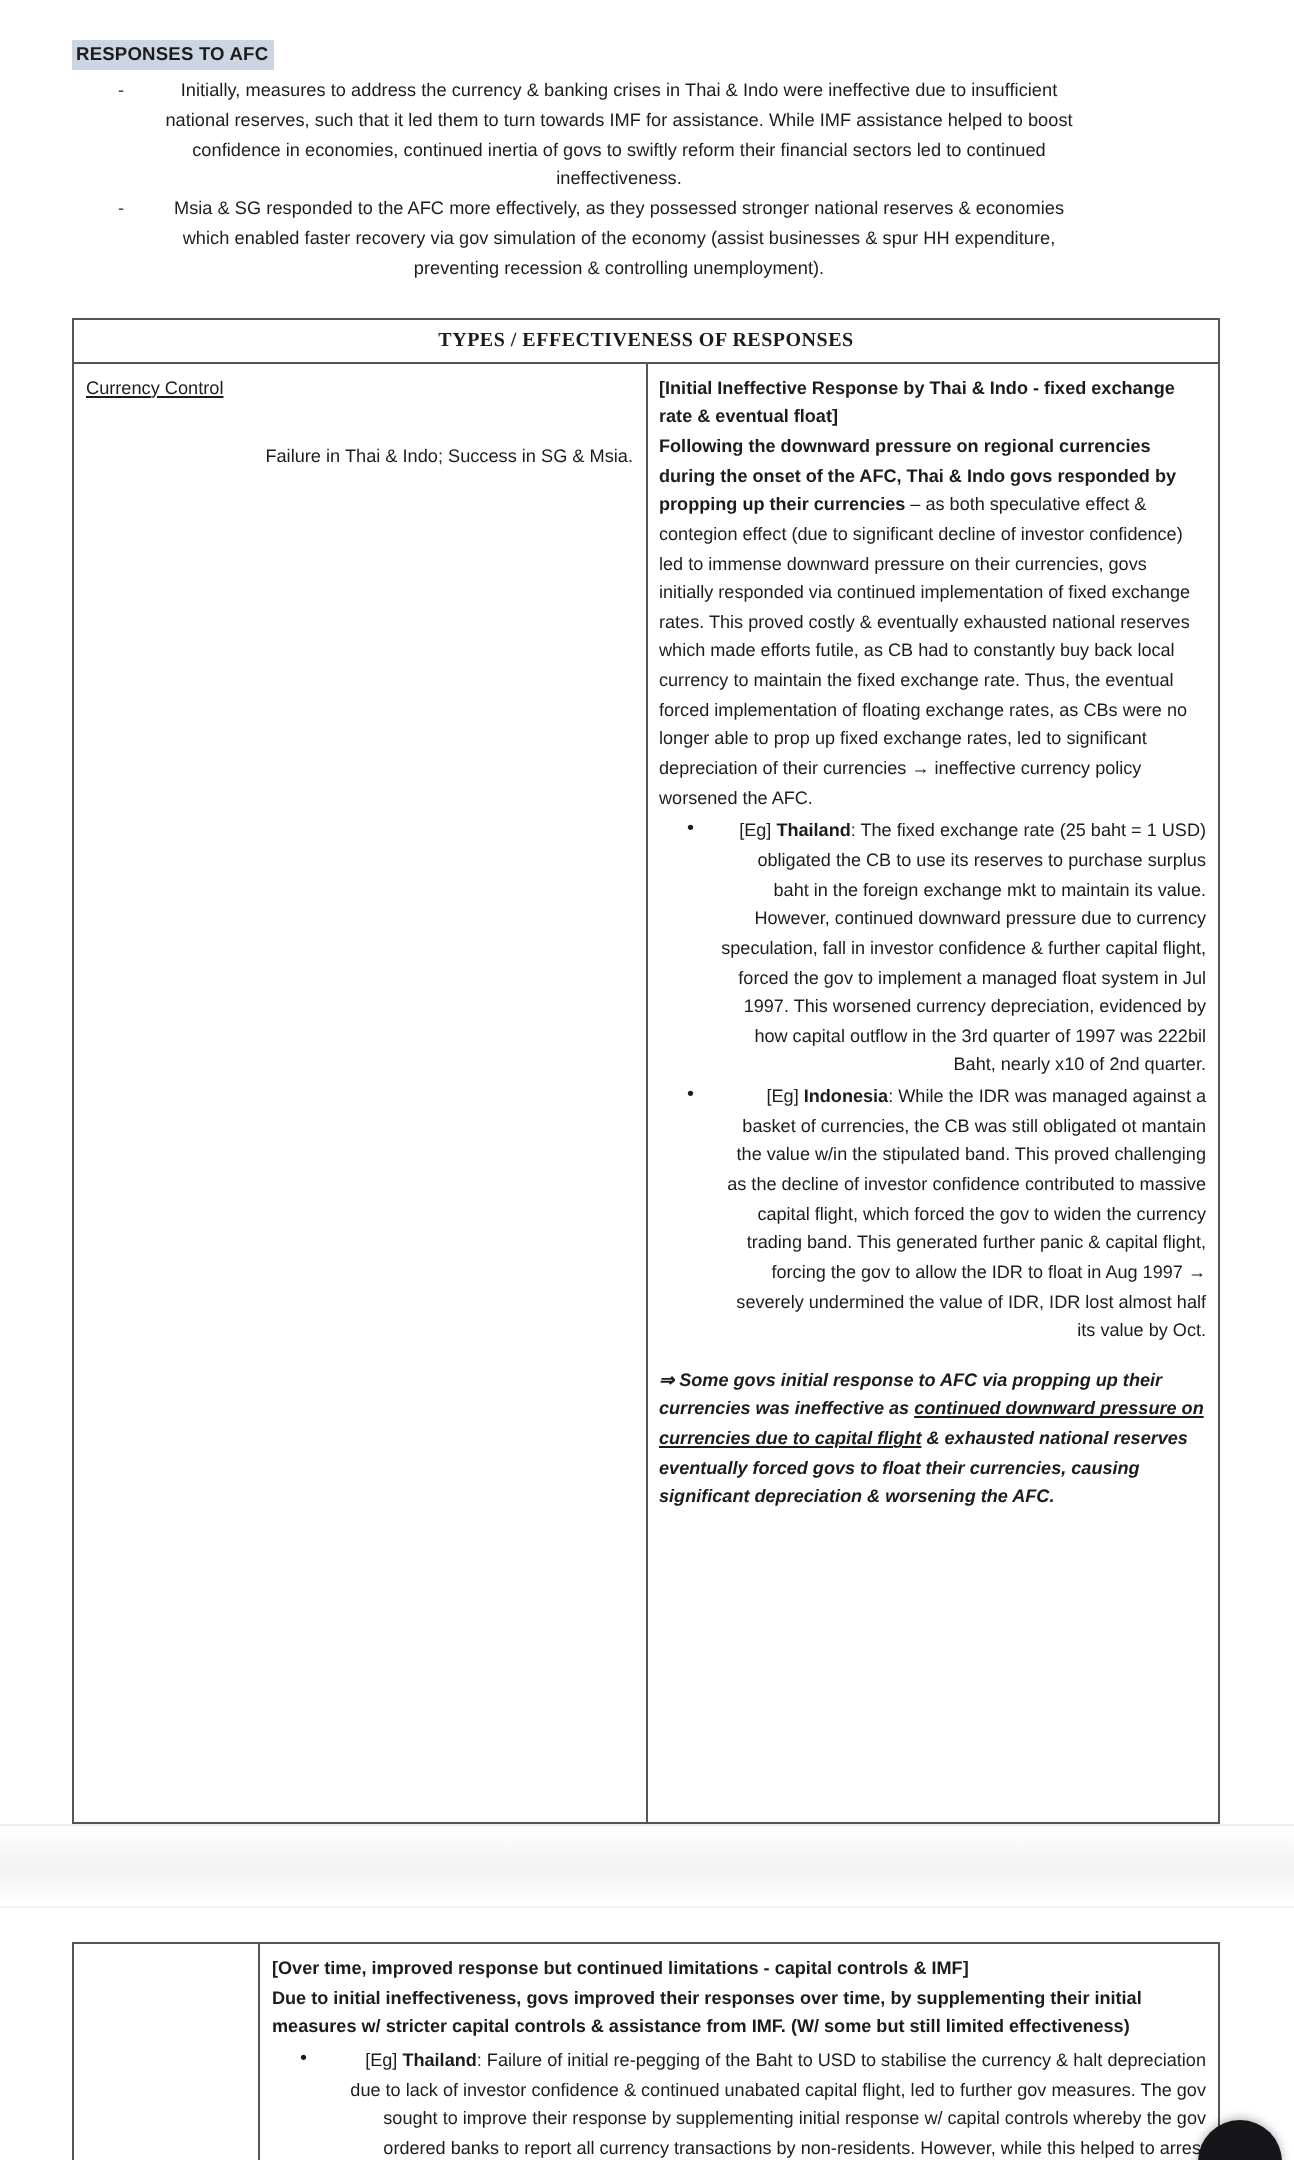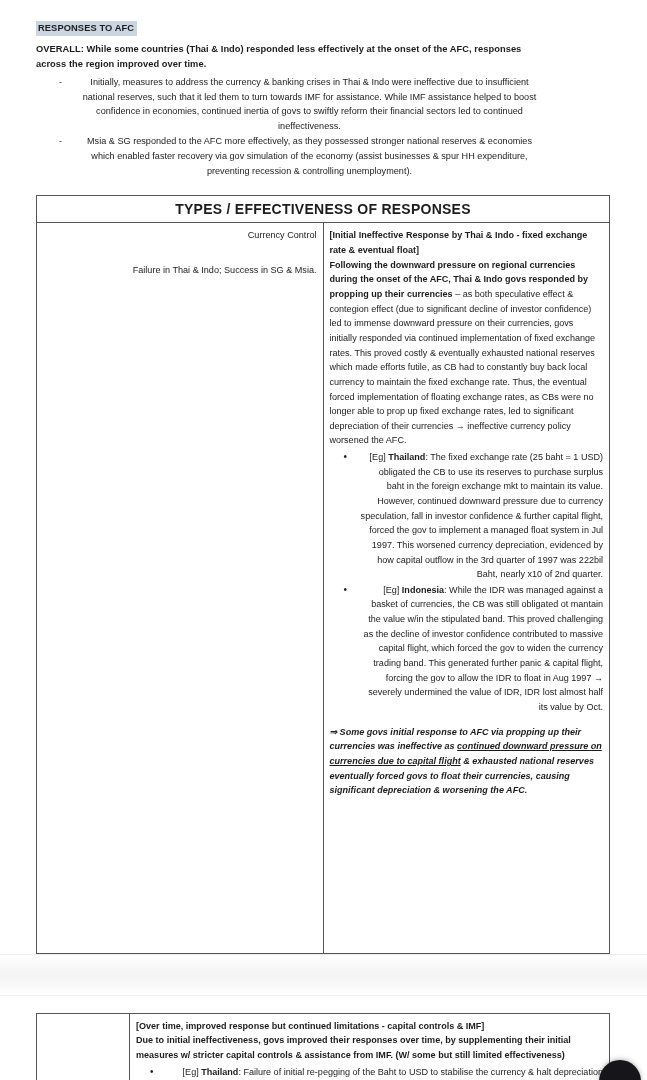--- a/index.html
+++ b/index.html
@@ -87,40 +87,41 @@
     table-layout: fixed;
   }
   table.resp-table td,
   table.resp-table th {
     border: 1px solid #555555;
     vertical-align: top;
     padding: 5px 6px 5px 6px;
   }
   th.table-head {
     text-align: center;
-    font-size: 14px;
+    font-size: 10px;
     font-weight: bold;
     letter-spacing: .25px;
     padding: 8px 6px 9px 6px;
+    font-family: Liberation Serif, serif;
   }
   td.col-left {
     width: 80px;
     font-size: 9.1px;
     line-height: 1.72;
   }
   td.col-right {
     font-size: 9.05px;
     line-height: 1.62;
   }
   .u { text-decoration: underline; }
   .b { font-weight: bold; }
 
   .cat-name {
+    text-decoration: underline;
     display: block;
-    text-align: right;
   }
   .cat-sub {
     display: block;
     margin-top: 19px;
     text-align: right;
   }
 
   .cell-head {
     font-weight: bold;
     margin: 0;
@@ -172,21 +173,20 @@
 <body>
 
 <div class="doc-scroll">
 
   <div class="page">
 
     <div class="title-row">
       <span class="doc-title">RESPONSES TO AFC</span>
     </div>
 
-    <p class="overall">OVERALL: While some countries (Thai &amp; Indo) responded less effectively at the onset of the AFC, responses across the region improved over time.</p>
 
     <ul class="dash-list">
       <li>Initially, measures to address the currency &amp; banking crises in Thai &amp; Indo were ineffective due to insufficient national reserves, such that it led them to turn towards IMF for assistance. While IMF assistance helped to boost confidence in economies, continued inertia of govs to swiftly reform their financial sectors led to continued ineffectiveness.</li>
       <li>Msia &amp; SG responded to the AFC more effectively, as they possessed stronger national reserves &amp; economies which enabled faster recovery via gov simulation of the economy (assist businesses &amp; spur HH expenditure, preventing recession &amp; controlling unemployment).</li>
     </ul>
 
     <table class="resp-table">
       <tbody>
           <tr>
         <th class="table-head" colspan="2">TYPES / EFFECTIVENESS OF RESPONSES</th>

